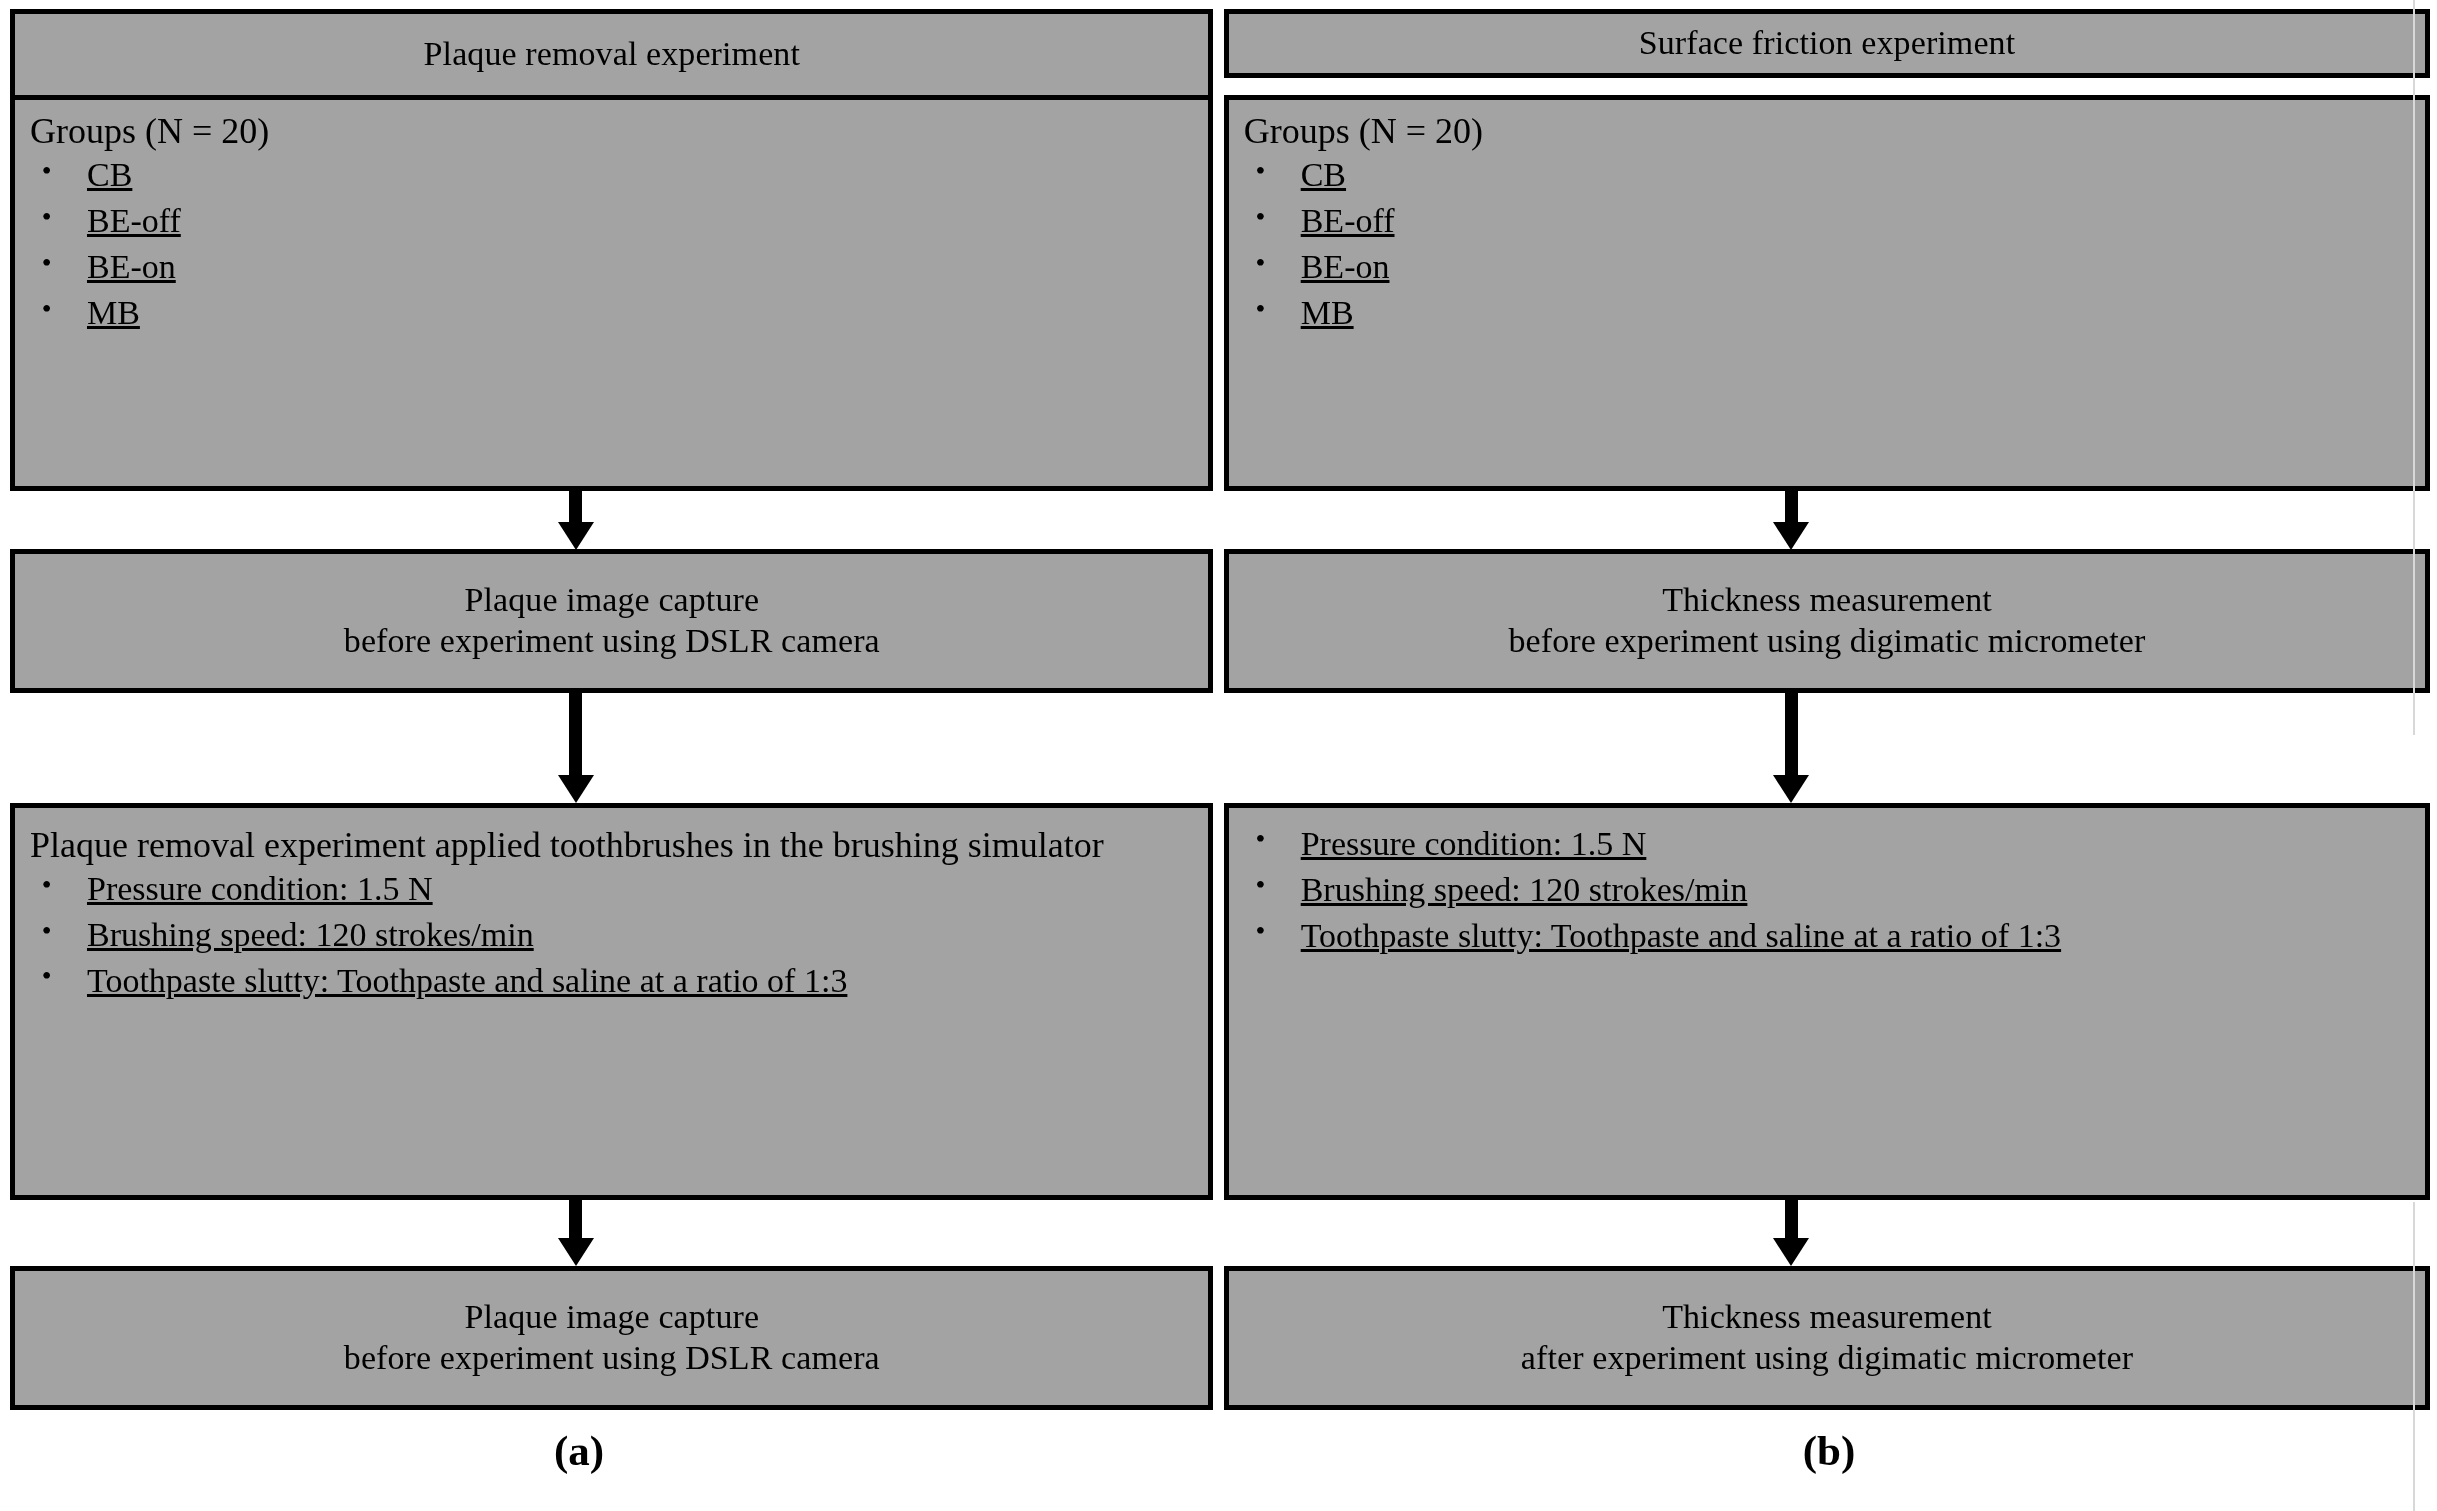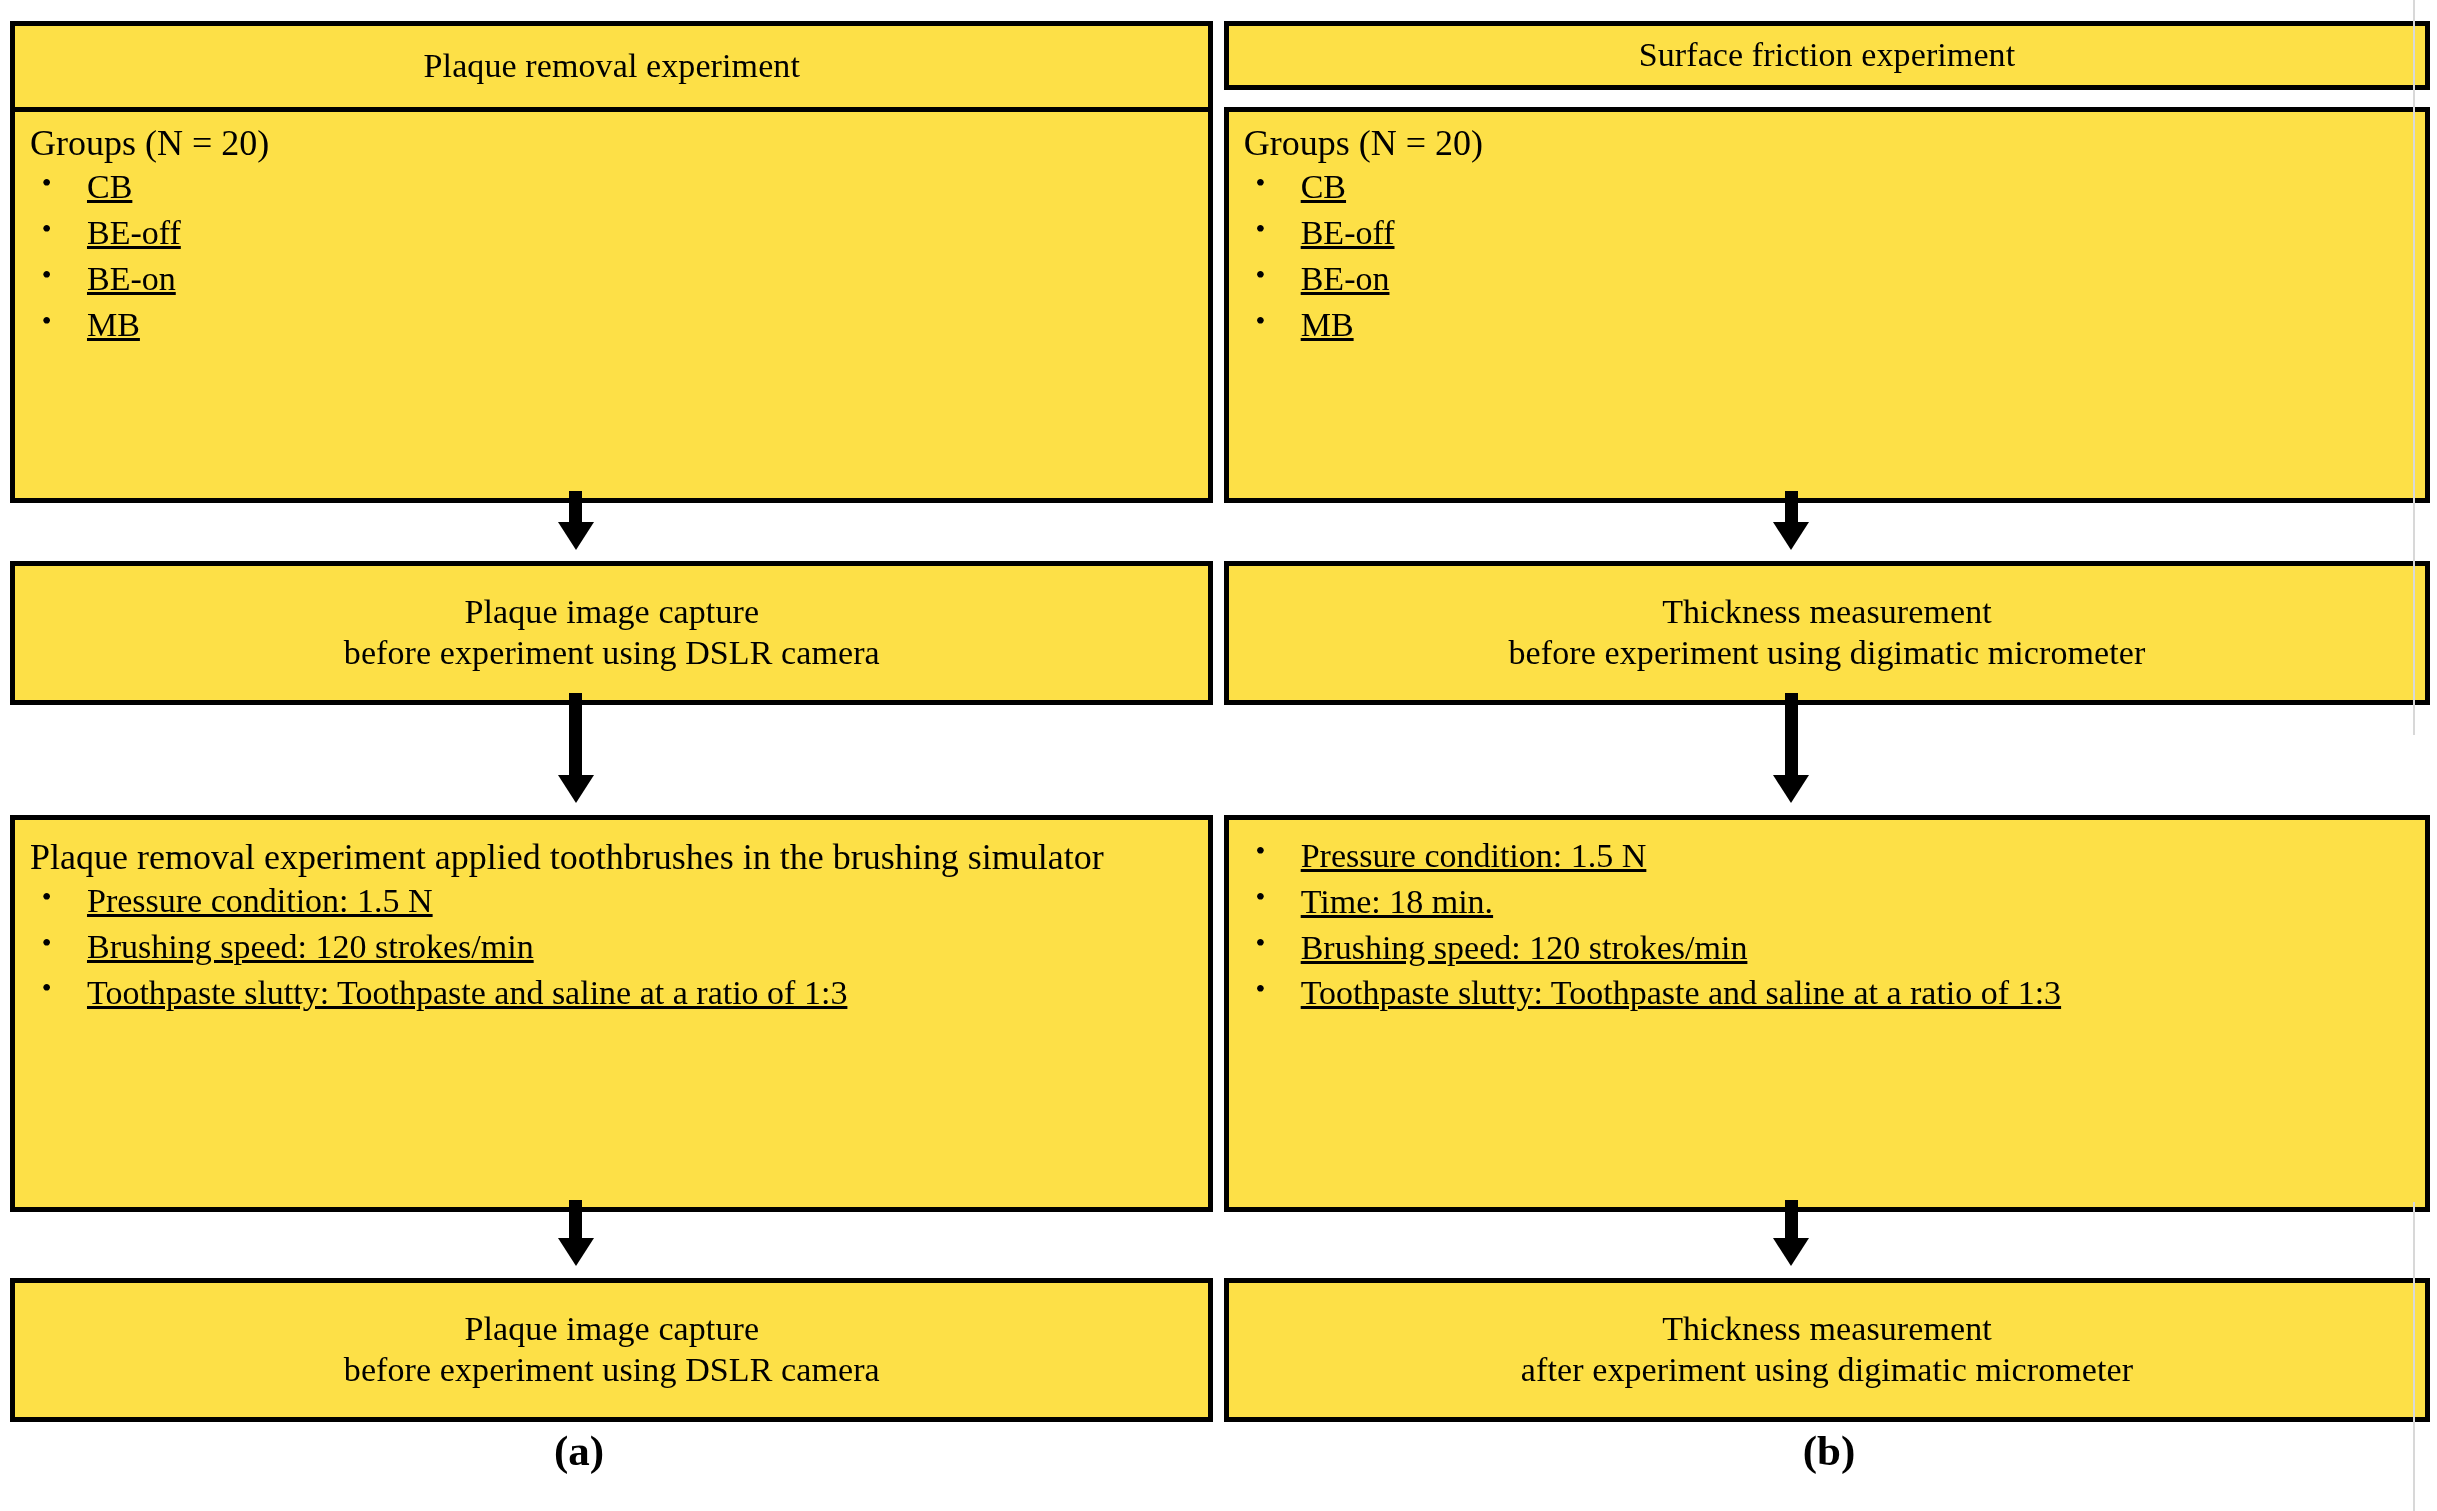--- a/index.html
+++ b/index.html
@@ -27,22 +27,21 @@
     position: absolute;
     top: 8.8px;
   }
   .column.left  { left: 10.3px;   width: 1203px; }
   .column.right { left: 1224px; width: 1206px; }
 
   .box {
     position: absolute;
     box-sizing: border-box;
     border: 5.1px solid #000000;
-    background: #fde047;
-    margin-top: 12px;
+    background: #a3a3a3;
   }
 
   .box-inner {
     width: 100%;
     height: 100%;
     box-sizing: border-box;
     display: flex;
     flex-direction: column;
     justify-content: center;
   }
@@ -227,21 +226,20 @@
 
     <div class="arrow" style="left:561px; top:684px; height:110px;">
       <div class="shaft" style="height:84px;"></div>
       <div class="head"></div>
     </div>
 
     <div class="box" style="left:0; top:794px; width:1206px; height:397px;">
       <div class="box-inner listbox-inner" style="padding-top:16px;">
         <ul class="bullets">
           <li>Pressure condition: 1.5 N</li>
-          <li>Time: 18 min.</li>
           <li>Brushing speed: 120 strokes/min</li>
           <li>Toothpaste slutty: Toothpaste and saline at a ratio of 1:3</li>
         </ul>
       </div>
     </div>
 
     <div class="arrow" style="left:561px; top:1191px; height:66px;">
       <div class="shaft" style="height:40px;"></div>
       <div class="head"></div>
     </div>

